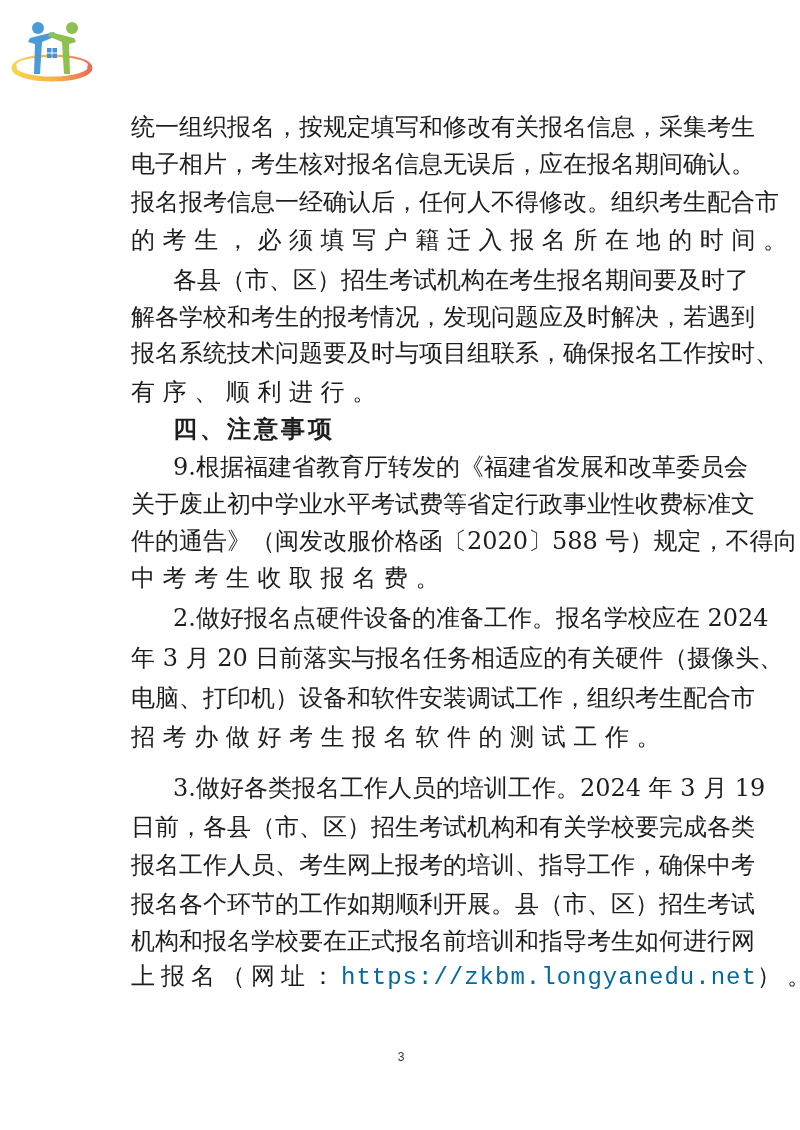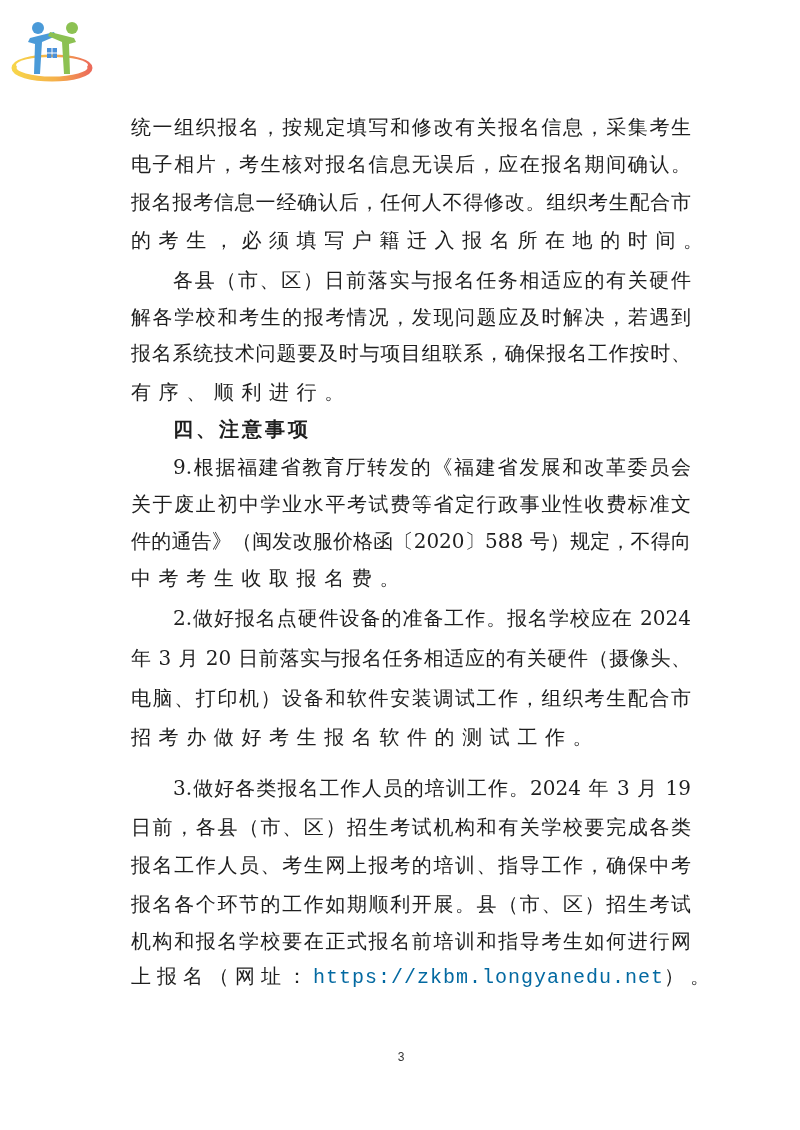--- a/index.html
+++ b/index.html
@@ -27,21 +27,21 @@
     left: 131px;
     top: 0;
     width: 560px;
   }
   .line {
     position: absolute;
     left: 0;
     width: 560px;
     height: 30px;
     line-height: 30px;
-    font-size: 20px;
+    font-size: 24px;
     white-space: nowrap;
     text-align: justify;
     text-align-last: justify;
     letter-spacing: 0;
   }
   .line.last {
     text-align-last: left;
     letter-spacing: 7.6px;
   }
   .line.indent {
@@ -99,21 +99,21 @@
   </svg>
 </div>
 
 <div class="page-body">
 
   <div class="line" style="top:112px">统一组织报名，按规定填写和修改有关报名信息，采集考生</div>
   <div class="line" style="top:149px">电子相片，考生核对报名信息无误后，应在报名期间确认。</div>
   <div class="line" style="top:187px">报名报考信息一经确认后，任何人不得修改。组织考生配合市</div>
   <div class="line last" style="top:225px">的考生，必须填写户籍迁入报名所在地的时间。</div>
 
-  <div class="line indent" style="top:265px">各县（市、区）日前落实与报名任务相适应的有关硬件</div>
+  <div class="line indent" style="top:265px">各县（市、区）招生考试机构在考生报名期间要及时了</div>
   <div class="line" style="top:302px">解各学校和考生的报考情况，发现问题应及时解决，若遇到</div>
   <div class="line" style="top:338px">报名系统技术问题要及时与项目组联系，确保报名工作按时、</div>
   <div class="line last" style="top:377px">有序、顺利进行。</div>
 
   <div class="line indent heading" style="top:414px">四、注意事项</div>
 
   <div class="line indent" style="top:452px">9.根据福建省教育厅转发的《福建省发展和改革委员会</div>
   <div class="line" style="top:489px">关于废止初中学业水平考试费等省定行政事业性收费标准文</div>
   <div class="line" style="top:526px">件的通告》（闽发改服价格函〔2020〕588 号）规定，不得向</div>
   <div class="line last" style="top:563px">中考考生收取报名费。</div>

